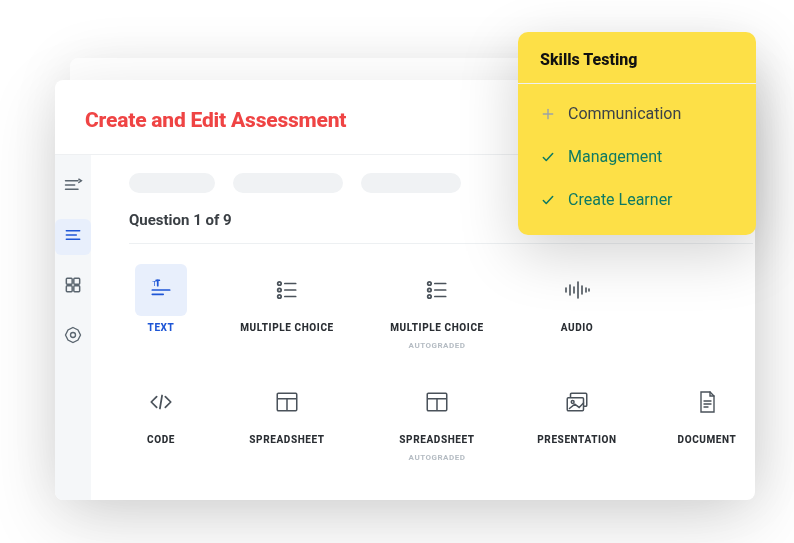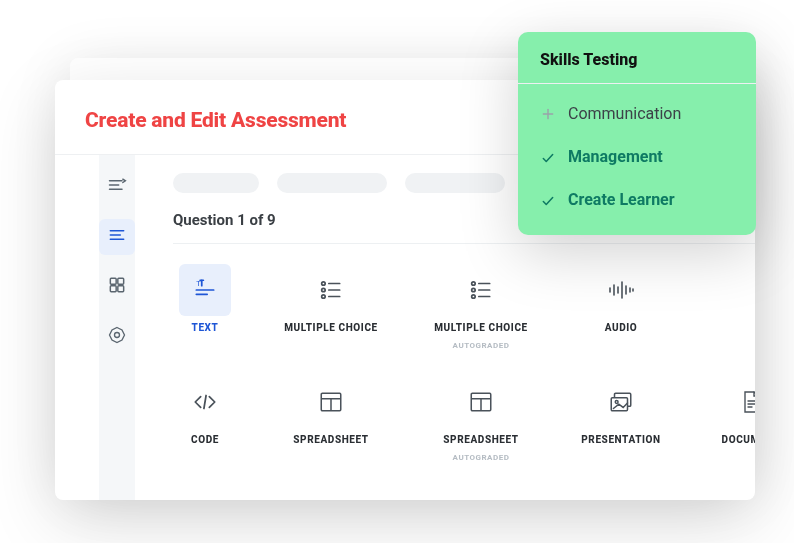--- a/index.html
+++ b/index.html
@@ -43,21 +43,20 @@
     font-size: 21px;
     font-weight: 800;
     letter-spacing: -0.2px;
     color: #ef4444;
   }
 
   .card-body {
     flex: 1;
     display: flex;
     min-height: 0;
-    padding-left: 44px;
   }
 
   
   .sidebar {
     width: 54px;
     background: #f5f7f9;
     display: flex;
     flex-direction: column;
     padding-top: 14px;
     align-items: center;
@@ -153,21 +152,21 @@
     color: #b5bcc3;
     margin-top: 7px;
     text-align: center;
   }
 
   
   .popover {
     position: absolute;
     right: 38px; top: 32px;
     width: 238px;
-    background: #86efac;
+    background: #fde047;
     border-radius: 10px;
     box-shadow: 0 18px 60px rgba(0,0,0,0.18);
     z-index: 10;
     padding-bottom: 14px;
   }
   .popover-header {
     padding: 18px 22px 14px 22px;
     font-size: 16px;
     font-weight: 800;
     color: #111;
@@ -183,21 +182,21 @@
     padding: 12px 0;
     font-size: 16px;
     cursor: pointer;
   }
   .skill-item .ico {
     width: 16px; height: 16px;
     display: flex; align-items: center; justify-content: center;
   }
   .skill-item.unchecked { color: #3c4248; }
   .skill-item.unchecked .ico { color: #9aa2a9; }
-  .skill-item.checked { color: #0e7a63; font-weight: 700; align-items: flex-end; }
+  .skill-item.checked { color: #0e7a63; font-weight: 400; }
   .skill-item.checked .ico { color: #0e7a63; }
 </style>
 </head>
 <body>
 
 <div class="back-card"></div>
 
 <div class="card">
 
   <div class="card-header">

